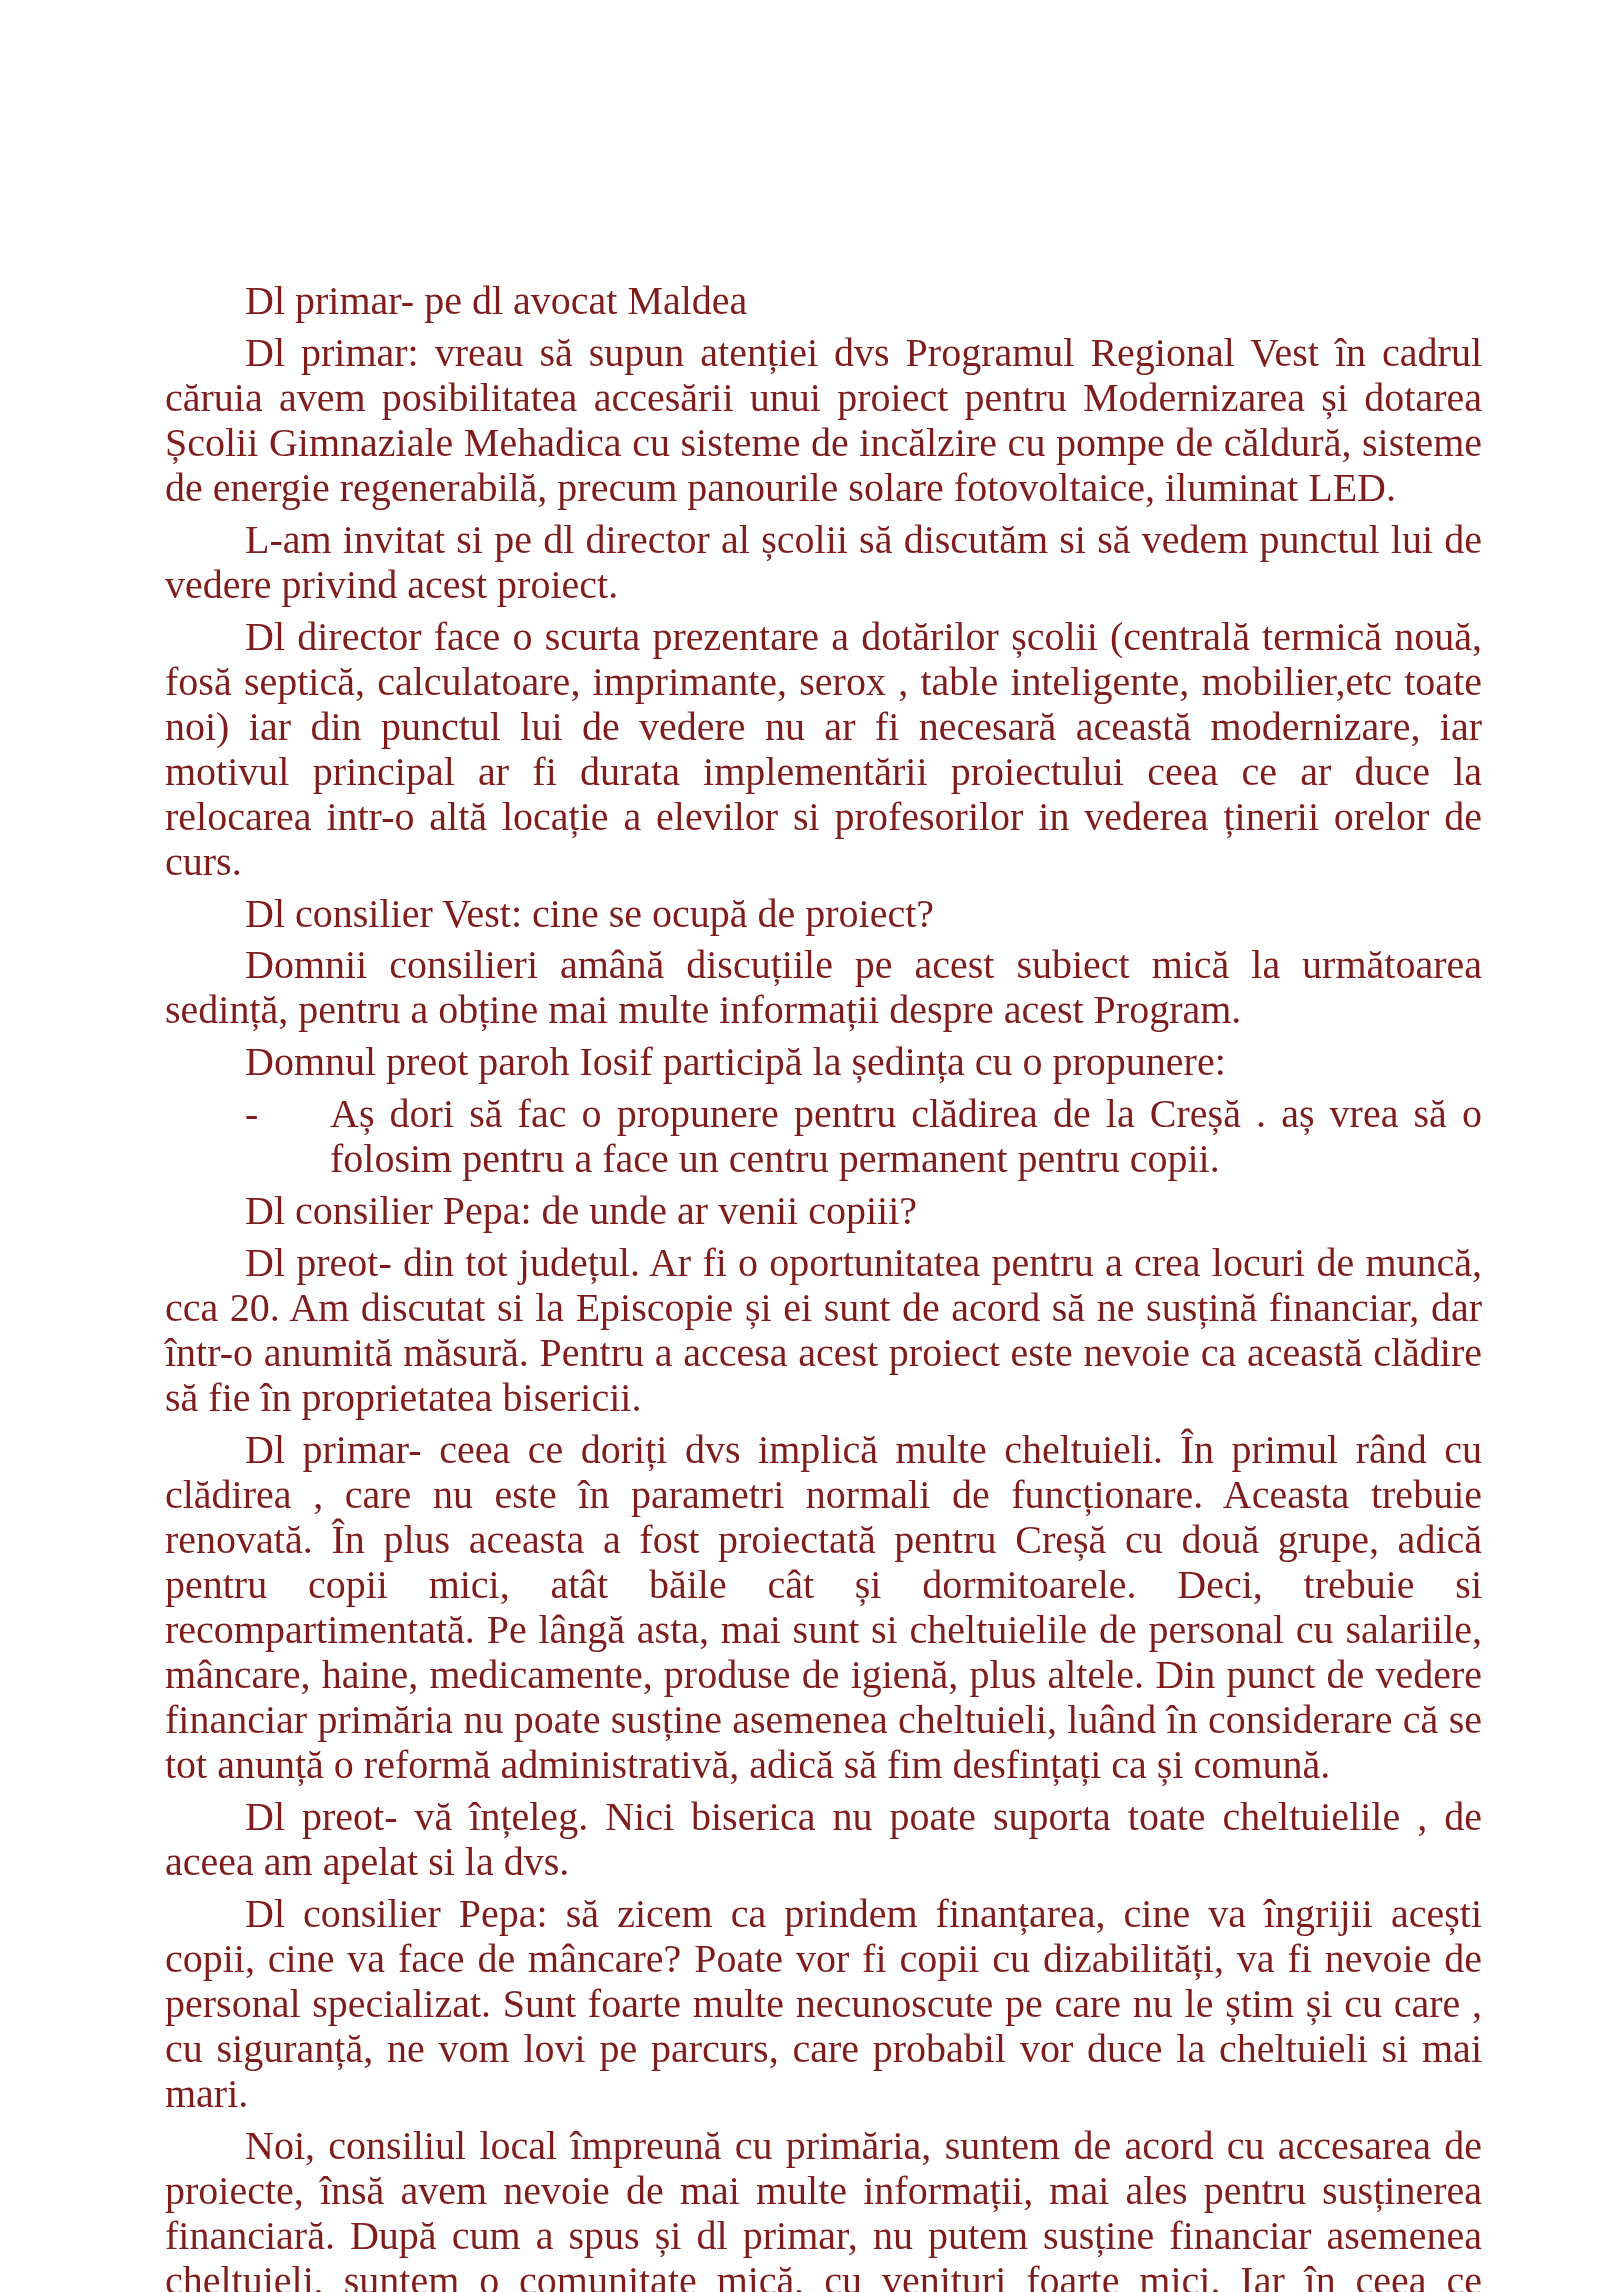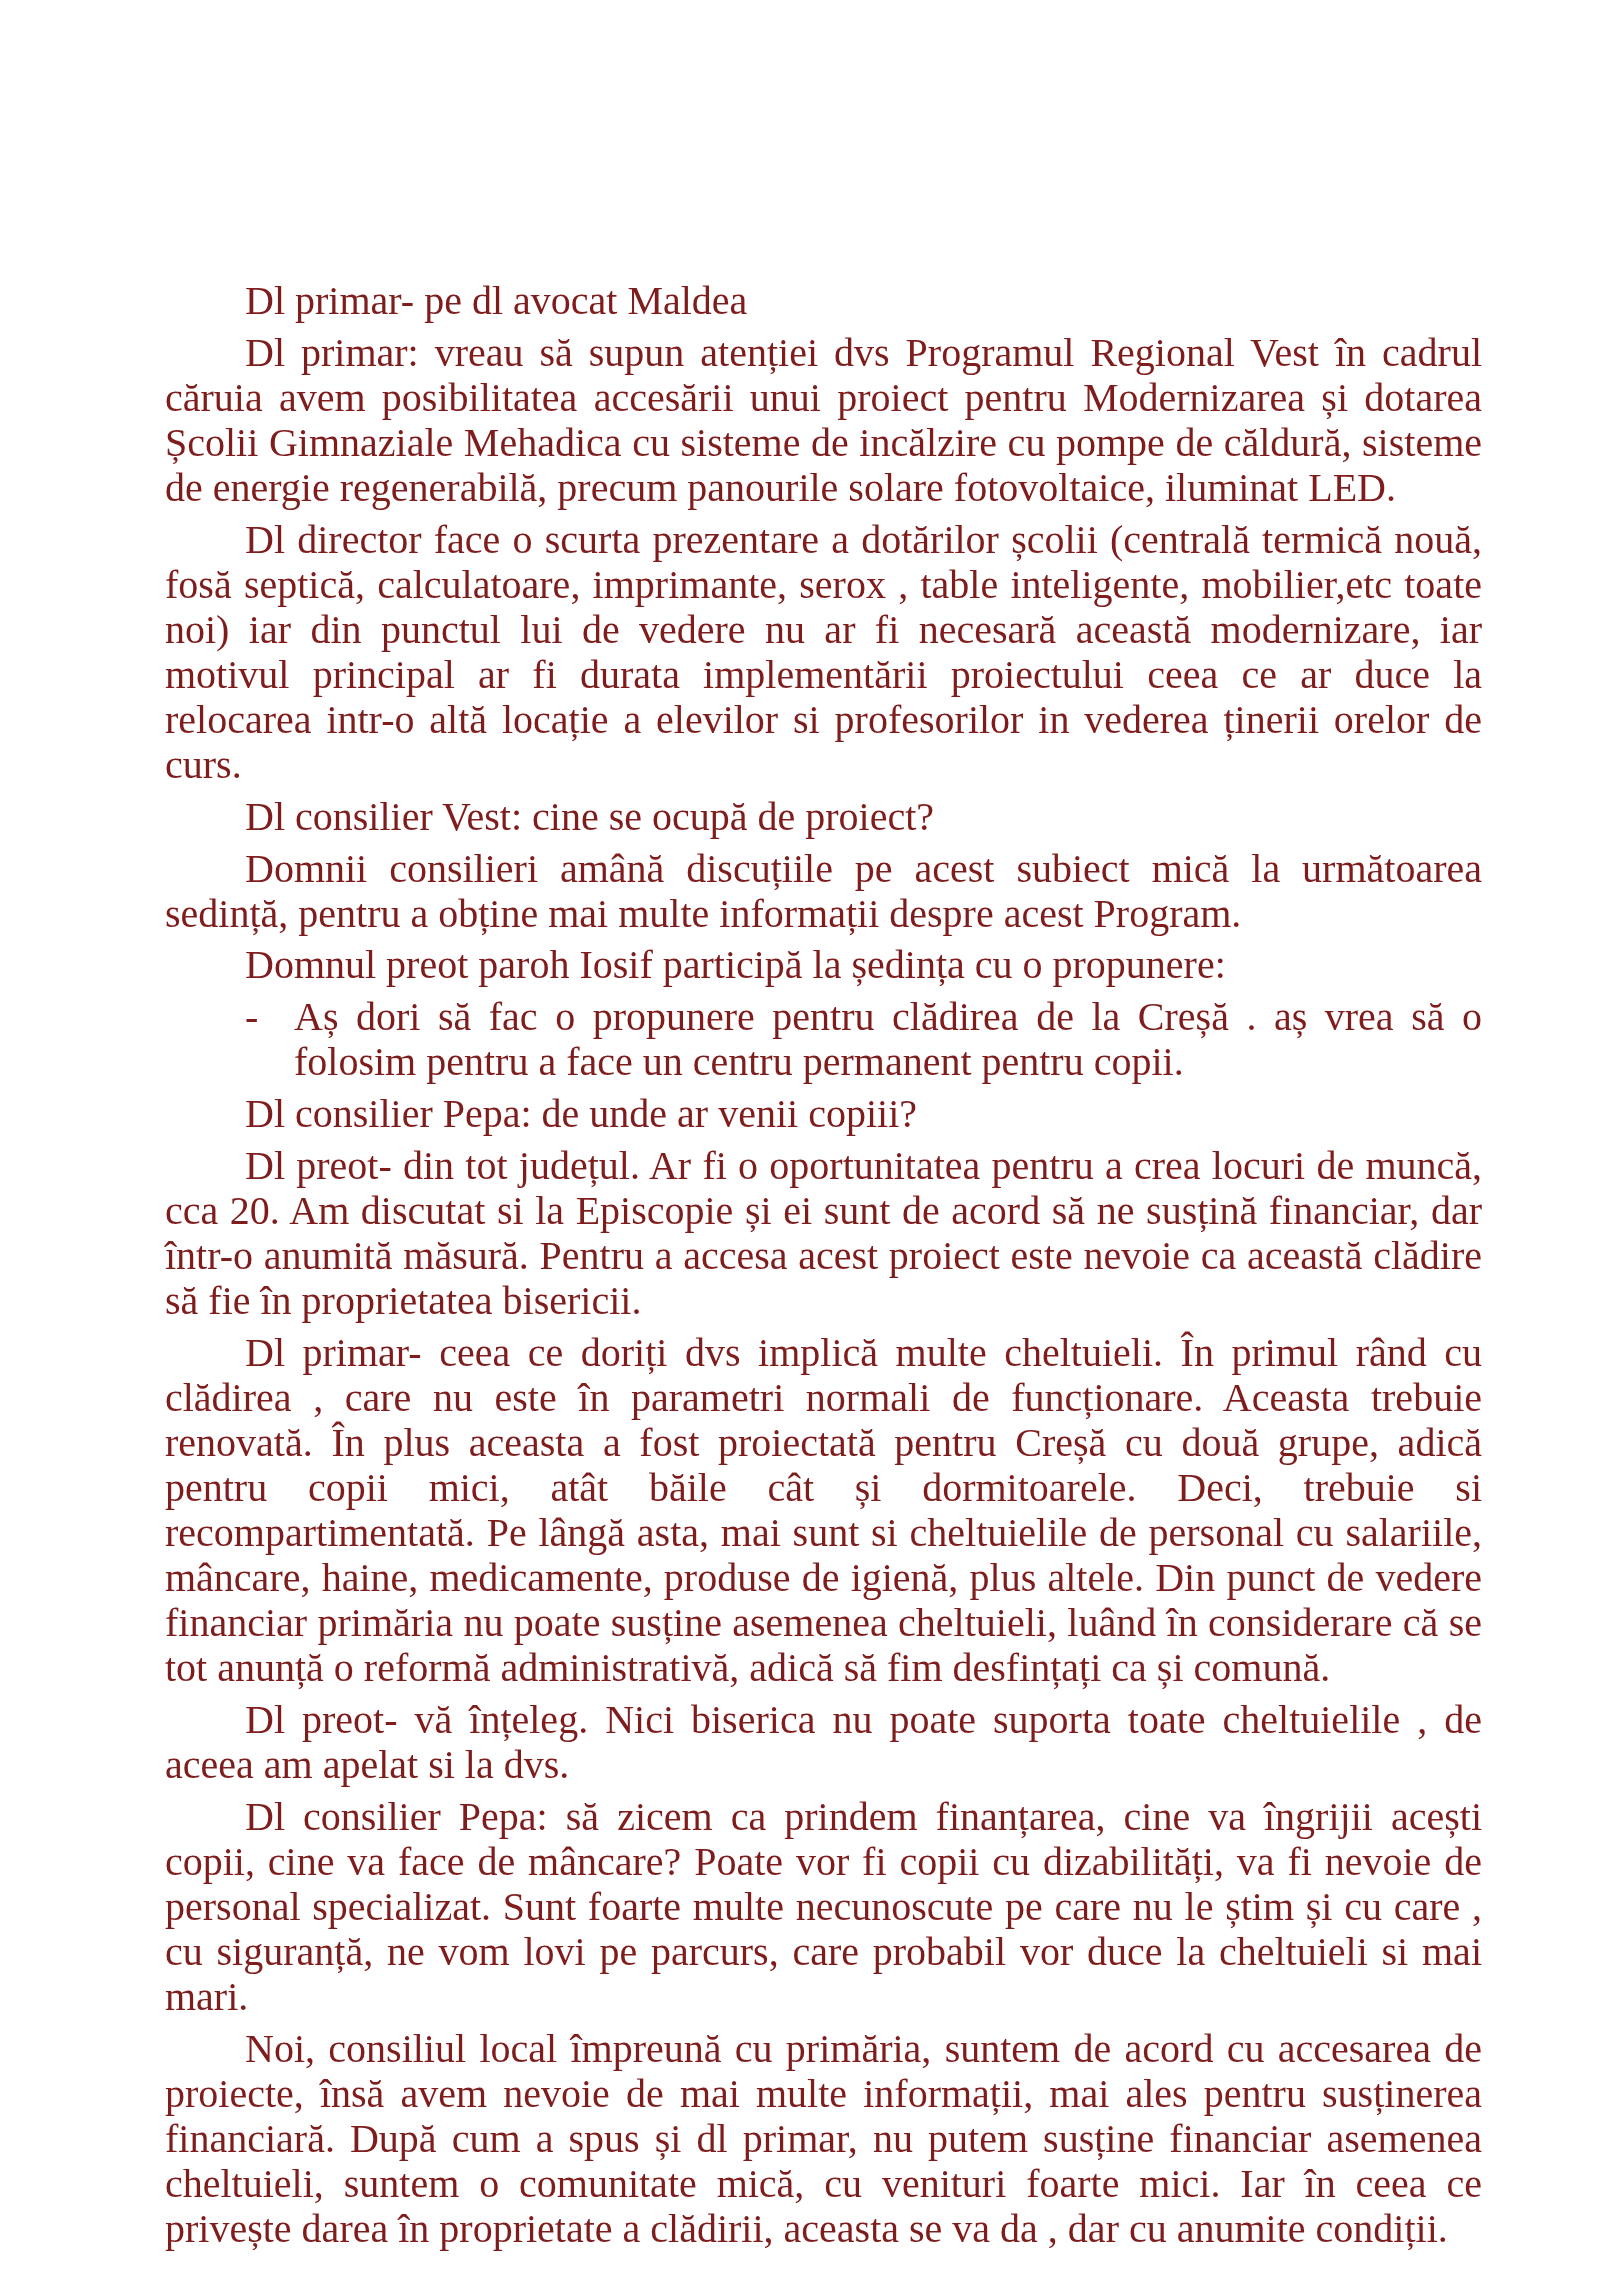--- a/index.html
+++ b/index.html
@@ -36,28 +36,30 @@
       padding-left: 80px;
     }
     .bullet-dash {
       width: 49px;
       flex: 0 0 49px;
     }
     .bullet-text {
       flex: 1;
       text-align: justify;
       text-align-last: left;
+      margin-left: 36px;
     }
   </style>
 </head>
 <body>
 
 <div class="page">
   <p class="para short">Dl primar- pe dl avocat Maldea</p>
   <p class="para last-left">Dl primar: vreau să supun atenției dvs Programul Regional Vest în cadrul căruia avem posibilitatea accesării unui proiect pentru Modernizarea și dotarea Școlii Gimnaziale Mehadica cu sisteme de incălzire cu pompe de căldură, sisteme de energie regenerabilă, precum panourile solare fotovoltaice, iluminat LED.</p>
+  <p class="para last-left">L-am invitat si pe dl director al școlii să discutăm si să vedem punctul lui de vedere privind acest proiect.</p>
   <p class="para last-left">Dl director face o scurta prezentare a dotărilor școlii (centrală termică nouă, fosă septică, calculatoare, imprimante, serox , table inteligente, mobilier,etc toate noi) iar din punctul lui de vedere nu ar fi necesară această modernizare, iar motivul principal ar fi durata implementării proiectului ceea ce ar duce la relocarea intr-o altă locație a elevilor si profesorilor in vederea ținerii orelor de curs.</p>
   <p class="para short">Dl consilier Vest: cine se ocupă de proiect?</p>
   <p class="para last-left">Domnii consilieri amână discuțiile pe acest subiect mică la următoarea sedință, pentru a obține mai multe informații despre acest Program.</p>
   <p class="para short">Domnul preot paroh Iosif participă la ședința cu o propunere:</p>
 
   <div class="bullet-item">
     <span class="bullet-dash">-</span>
     <span class="bullet-text">Aș dori să fac o propunere pentru clădirea de la Creșă . aș vrea să o folosim pentru a face un centru permanent pentru copii.</span>
   </div>
 

